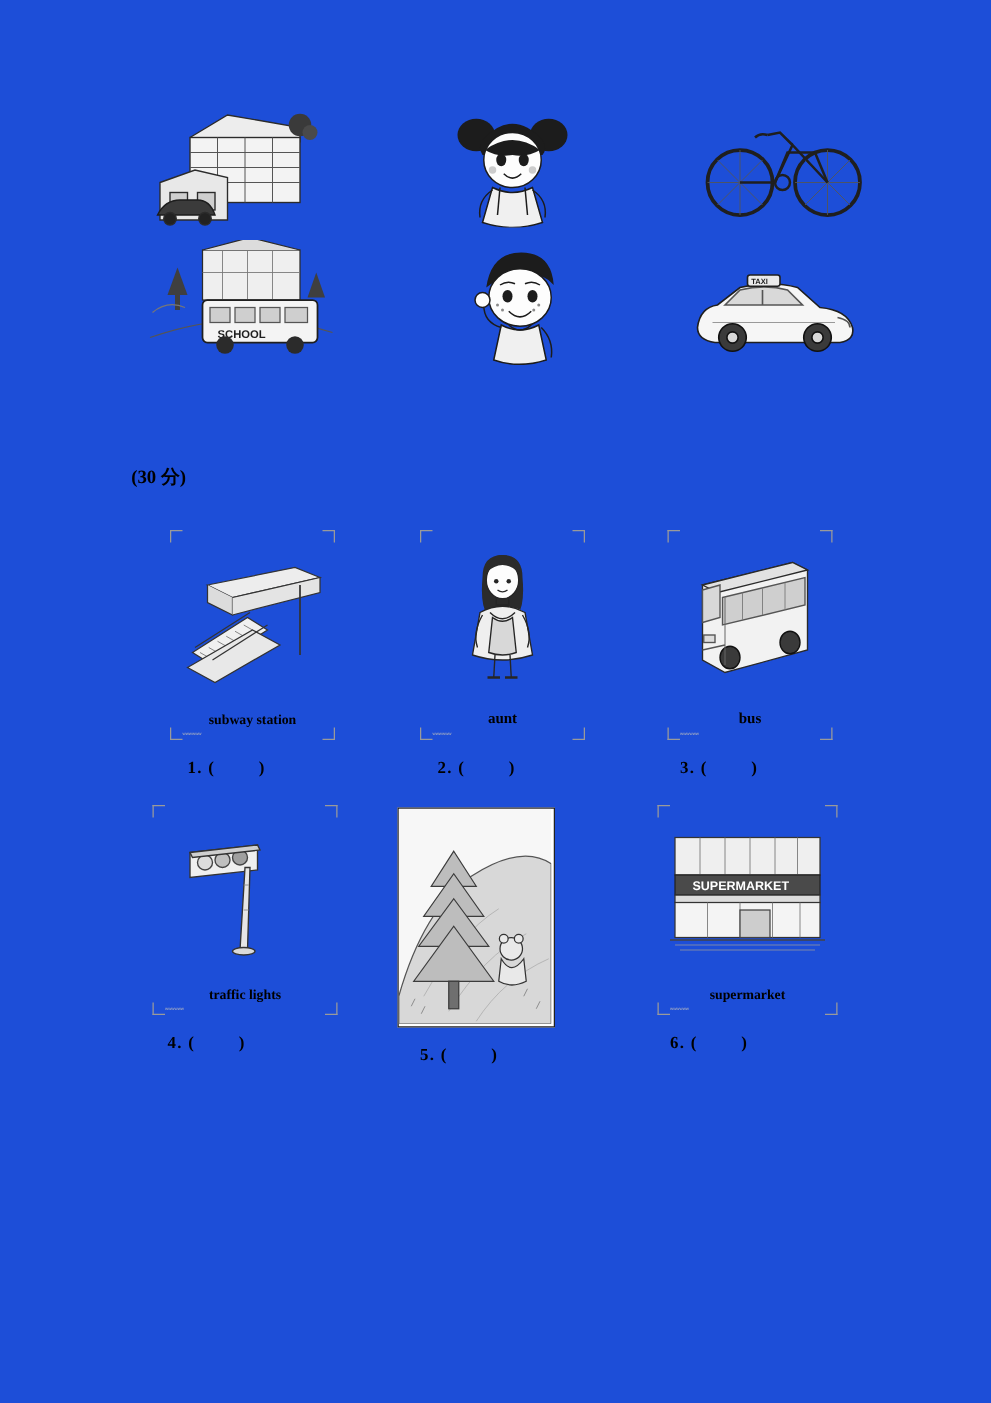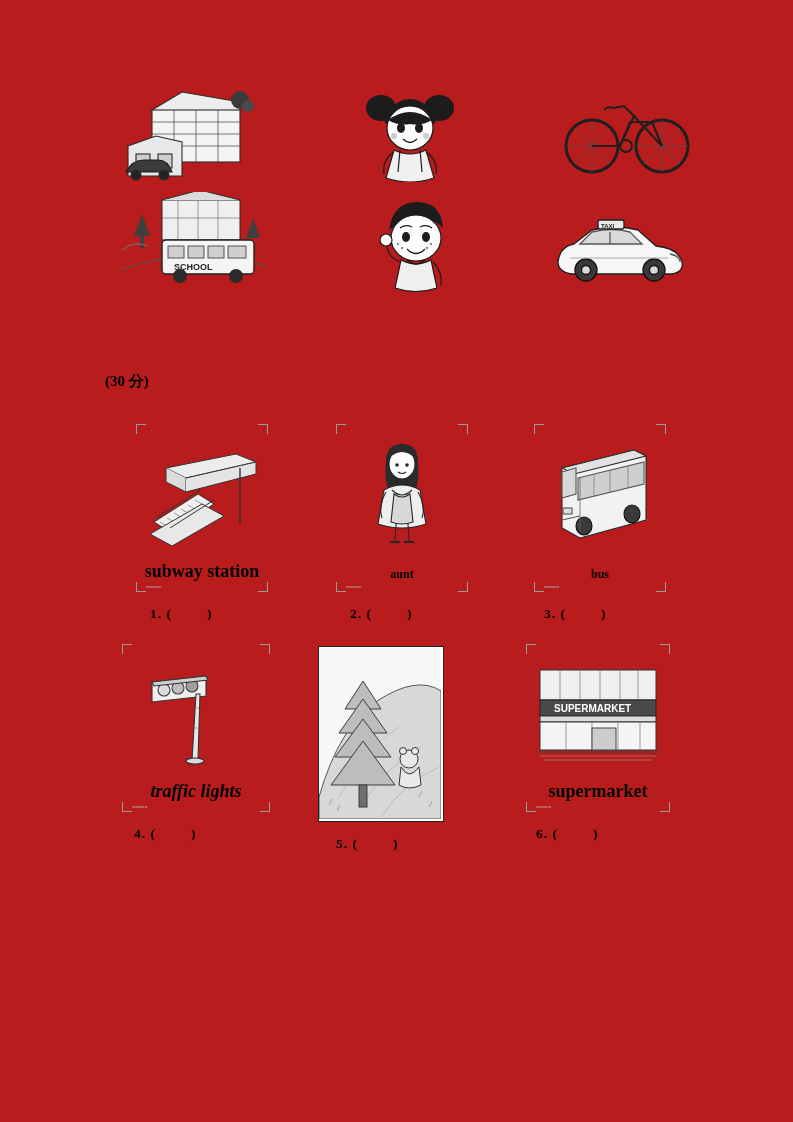--- a/index.html
+++ b/index.html
@@ -14,21 +14,21 @@
     font-family: "Liberation Serif", serif;
     color: #000;
     overflow: hidden;
   }
 
   .page {
     position: absolute;
     left: 0; top: 0;
     width: 793px;
     height: 1122px;
-    background: #b91c1c;
+    background: #1d4ed8;
   }
 
   
   .top-grid {
     position: absolute;
     left: 110px;
     top: 80px;
     width: 600px;
     height: 240px;
   }
@@ -83,21 +83,21 @@
   .card-box.framed {
     border: 1px solid #222;
     background: #fff;
   }
   .card-caption {
     position: absolute;
     bottom: 6px;
     left: 0;
     width: 100%;
     text-align: center;
-    font-size: 18px;
+    font-size: 11px;
     font-weight: bold;
     font-family: "Liberation Serif", serif;
   }
   .card-caption.big {
     font-size: 12px;
   }
   .answer-line {
     position: absolute;
     font-size: 13.5px;
     font-family: "Liberation Serif", serif;
@@ -420,21 +420,21 @@
             <line x1="42" y1="50" x2="42" y2="104" stroke="#666" stroke-width="0.8"></line>
           </g>
         </svg>
         <div class="card-caption big">bus</div>
         <span class="tiny-mark">wwwwww</span>
       </div>
       <div class="answer-line" style="left:6px; top:178px;"><span>3.</span> <span>(        )</span></div>
     </div>
 
     <div class="card-slot" style="left:6px; top:220px;">
-      <div class="card-box" style="width:140px;font-style:italic;">
+      <div class="card-box" style="width:140px;">
         <span class="corner c-tl"></span>
         <span class="corner c-tr"></span>
         <span class="corner c-bl"></span>
         <span class="corner c-br"></span>
         <svg width="140" height="130" viewBox="0 0 140 130">
           <g fill="none" stroke="#333" stroke-width="1.1">
 
             <path d="M26 34 L80 28 L80 48 L26 54 Z" fill="#efefef" stroke="#333"></path>
             <circle cx="38" cy="42" r="6" fill="#dcdcdc" stroke="#444"></circle>
             <circle cx="52" cy="40" r="6" fill="#bfbfbf" stroke="#444"></circle>

